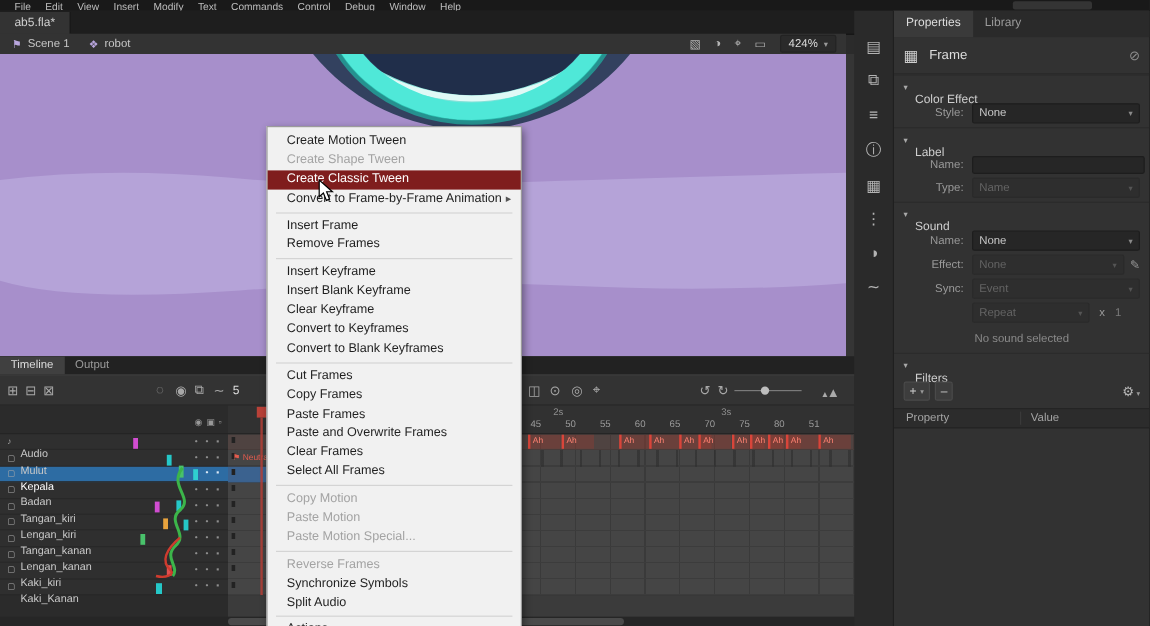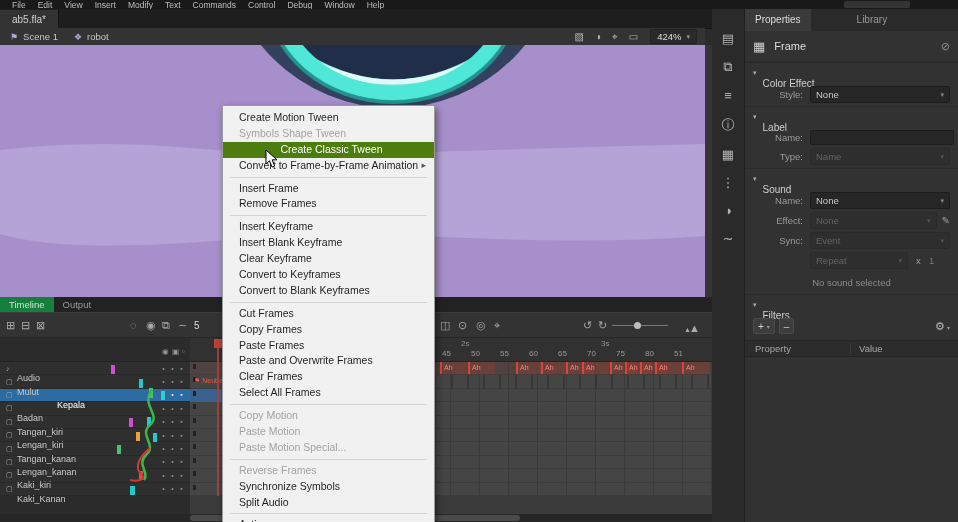--- a/index.html
+++ b/index.html
@@ -28,21 +28,21 @@
   
   #stage{left:0;top:45px;width:705px;height:252px;}
   #stage-scroll{left:705px;top:45px;width:7px;height:252px;background:#353535;}
   
   #dock{left:712px;top:9px;width:246px;height:513px;background:#2a2a2a;}
   #dock-strip{left:712px;top:9px;width:32px;height:513px;display:flex;flex-direction:column;
               align-items:center;padding-top:22px;box-sizing:border-box;}
   #dock-strip span{color:#b3b3b3;font-size:13px;margin-bottom:13px;}
   #props{left:744px;top:9px;width:214px;height:513px;background:#323232;border-left:1px solid #1f1f1f;
          box-sizing:border-box;color:#c9c9c9;}
-  #props-tabs{height:22px;background:#2a2a2a;display:flex;gap:36px;}
+  #props-tabs{height:22px;background:#2a2a2a;display:flex;}
   .ptab{height:22px;line-height:22px;padding:0 10px;font-size:10px;color:#9a9a9a;}
   .ptab.active{background:#3a3a3a;color:#ddd;}
   #obj-row{height:30px;display:flex;align-items:center;padding:0 8px;border-bottom:1px solid #2a2a2a;}
   #obj-row .oicon{font-size:13px;color:#cfcfcf;margin-right:9px;}
   #obj-row .otext{font-size:11px;color:#ddd;}
   #obj-row .ricon{margin-left:auto;color:#8f8f8f;font-size:11px;}
   .psec{height:20px;display:flex;align-items:center;padding:0 8px;border-top:1px solid #2b2b2b;}
   .psec .tri{font-size:7px;color:#aaa;margin-right:6px;}
   .psec .ttl{font-size:10px;color:#cfcfcf;margin-top:21px;}
   .prow{display:flex;align-items:center;margin:3px 8px;}
@@ -64,42 +64,42 @@
   .fbtn .chev{font-size:6px;color:#999;margin-left:3px;}
   #filters-gear{margin-left:auto;color:#b5b5b5;font-size:11px;}
   #filters-gear .chev{font-size:6px;color:#999;margin-left:2px;}
   #ftable-head{height:15px;background:#2c2c2c;border-top:1px solid #242424;border-bottom:1px solid #242424;
                display:flex;align-items:center;font-size:9.5px;color:#a5a5a5;margin-top:3px;}
   #ftable-head .c1{width:106px;padding-left:10px;border-right:1px solid #3a3a3a;box-sizing:border-box;}
   #ftable-head .c2{padding-left:8px;}
   
   #tl-tabs{left:0;top:297px;width:712px;height:15px;background:#222;display:flex;}
   .tltab{height:15px;line-height:15px;padding:0 9px;font-size:9.5px;color:#999;}
-  .tltab.active{background:#15803d;color:#ddd;}
+  .tltab.active{background:#404040;color:#ddd;}
   #tl-toolbar{left:0;top:312px;width:712px;height:26px;background:#333;border-top:1px solid #3c3c3c;
               border-bottom:1px solid #262626;box-sizing:border-box;}
   #tl-toolbar span.tico{position:absolute;top:6px;color:#a8a8a8;font-size:11px;}
   #tl-toolbar #cur-frame{position:absolute;top:7px;left:194px;color:#ddd;font-size:10px;}
   #tl-slider{position:absolute;left:612px;top:12px;width:56px;height:1px;background:#7a7a7a;}
   #tl-slider .knob{position:absolute;left:22px;top:-3px;width:7px;height:7px;border-radius:50%;background:#bdbdbd;}
   #mountains{position:absolute;left:684px;top:5px;color:#aaa;letter-spacing:-2px;}
   #mountains .m1{font-size:7px;} #mountains .m2{font-size:11px;}
   #tl-header-left{left:0;top:338px;width:190px;height:24px;background:#2b2b2b;border-bottom:1px solid #242424;box-sizing:border-box;}
   #tl-header-left span{position:absolute;top:9px;font-size:7.5px;color:#999;}
   #tl-ruler{left:190px;top:338px;width:522px;height:24px;background:#313131;border-bottom:1px solid #242424;box-sizing:border-box;overflow:hidden;}
   #tl-ruler .sec{position:absolute;top:1px;font-size:8px;color:#8f8f8f;}
   #tl-ruler .fnum{position:absolute;top:11px;font-size:8px;color:#9a9a9a;text-align:right;}
   #layer-panel{left:0;top:362px;width:190px;height:134px;background:#2b2b2b;}
   .lrow{height:13.4px;display:flex;align-items:center;background:#2f2f2f;box-sizing:border-box;
         border-bottom:1px solid #282828;}
   .lrow .licon{font-size:7px;color:#aaa;margin-left:6px;width:11px;}
   .lrow .lname{font-size:9px;color:#c8c8c8;white-space:nowrap;margin-top:20px;}
   .lrow .dots{margin-left:auto;display:flex;margin-right:4px;}
   .lrow .dots span{width:9px;text-align:center;font-size:7px;color:#8f8f8f;}
-  .lrow.sel{background:#2d6ca3;gap:40px;}
+  .lrow.sel{background:#2d6ca3;}
   .lrow.sel .lname{color:#fff;} .lrow.sel .dots span{color:#dce9f5;}
   #frames-area{left:190px;top:362px;width:522px;height:134px;background:#454545;
     background-image:repeating-linear-gradient(180deg,transparent 0px,transparent 12.4px,#3c3c3c 12.4px,#3c3c3c 13.4px),
                      repeating-linear-gradient(90deg,transparent 0px,transparent 28px,#3a3a3a 28px,#3a3a3a 29px);
     overflow:hidden;}
   #audio-row{position:absolute;left:0;top:0;width:522px;height:13.4px;background:rgba(130,62,50,0.18);}
   .ahseg{position:absolute;top:0;height:12px;width:23px;border-left:2px solid #d9453a;
          background:rgba(170,60,45,0.30);color:#ff8272;font-size:7px;line-height:12px;
          padding-left:2px;overflow:hidden;white-space:nowrap;}
   #mulut-ticks{position:absolute;left:247px;top:13.4px;right:0;height:13.4px;opacity:.6;
@@ -112,21 +112,21 @@
   #playhead-line{left:217px;top:348px;width:2px;height:148px;background:#b94138;opacity:.85;}
   #tl-bottom{left:190px;top:496px;width:522px;height:18px;background:#3b3b3b;}
   #tl-scrollbar{left:0;top:514px;width:712px;height:8px;background:#262626;}
   #tl-scrollbar .thumb{position:absolute;left:190px;top:1px;width:330px;height:6px;background:#4a4a4a;border-radius:3px;}
   
   #ctx{left:222px;top:105px;width:213px;background:#f1f1f1;border:1px solid #9b9b9b;
        box-shadow:2px 3px 7px rgba(0,0,0,.45);padding:4px 0;box-sizing:border-box;z-index:50;}
   .mi{height:15.9px;line-height:15.9px;padding-left:16px;padding-right:10px;position:relative;
       font-size:10.5px;color:#1f1f1f;white-space:nowrap;overflow:hidden;}
   .mi.dis{color:#a3a3a3;}
-  .mi.hl{background:#4d7c0f;color:#fff;text-align:center;}
+  .mi.hl{background:#7f1d1d;color:#fff;}
   .mi .sub{position:absolute;right:8px;top:0;font-size:9px;color:#555;}
   .msep{height:1px;background:#d4d4d4;margin:3px 7px;}
   #cursor{left:265px;top:149px;z-index:60;}
   svg{display:block;}
 </style>
 </head>
 <body>
 
 <div id="root">
 
@@ -458,21 +458,21 @@
       <span id="filters-gear">⚙<span class="chev">▾</span></span>
     </div>
     <div id="ftable-head">
       <span class="c1">Property</span>
       <span class="c2">Value</span>
     </div>
   </div>
 
   <div id="ctx" class="abs">
     <div class="mi"><span>Create Motion Tween</span></div>
-    <div class="mi dis"><span>Symbols Shape Tween</span></div>
+    <div class="mi dis"><span>Create Shape Tween</span></div>
     <div class="mi hl"><span>Create Classic Tween</span></div>
     <div class="mi"><span>Convert to Frame-by-Frame Animation</span><span class="sub">▸</span></div>
     <div class="msep"></div>
     <div class="mi"><span>Insert Frame</span></div>
     <div class="mi"><span>Remove Frames</span></div>
     <div class="msep"></div>
     <div class="mi"><span>Insert Keyframe</span></div>
     <div class="mi"><span>Insert Blank Keyframe</span></div>
     <div class="mi"><span>Clear Keyframe</span></div>
     <div class="mi"><span>Convert to Keyframes</span></div>

